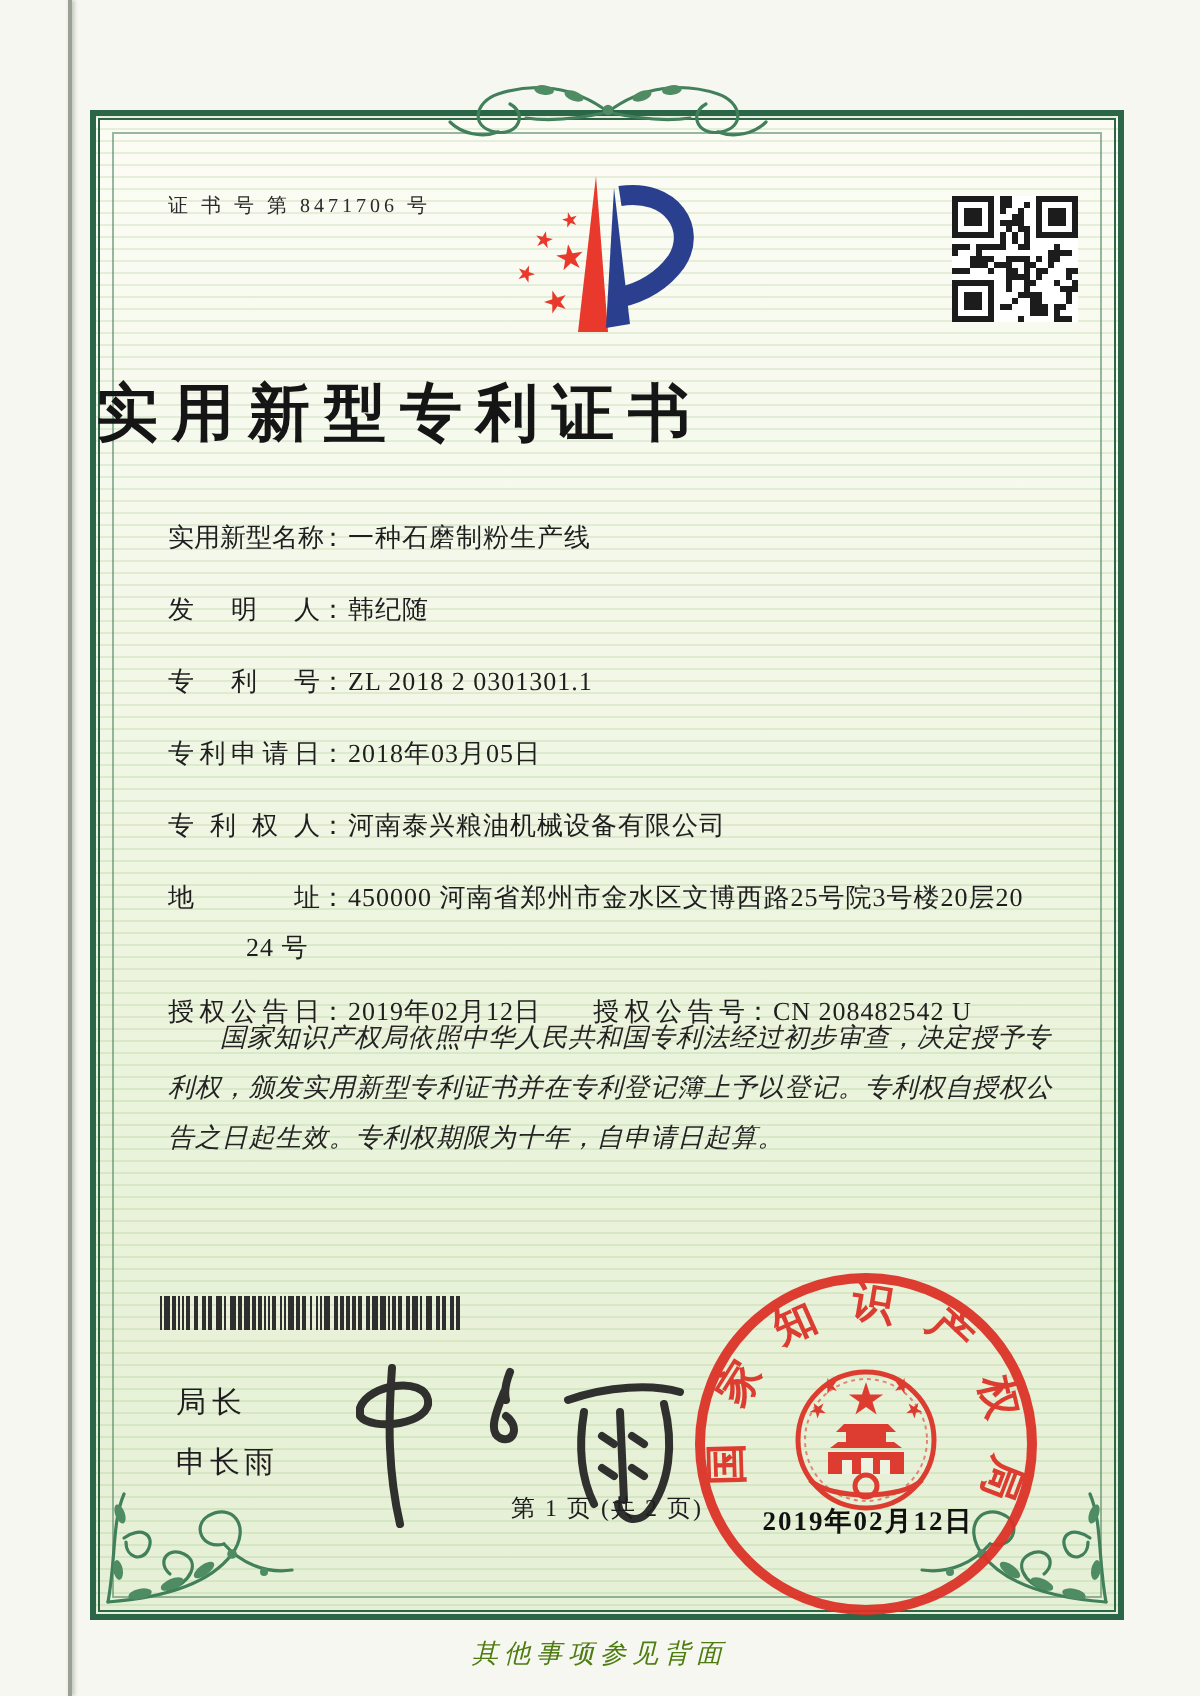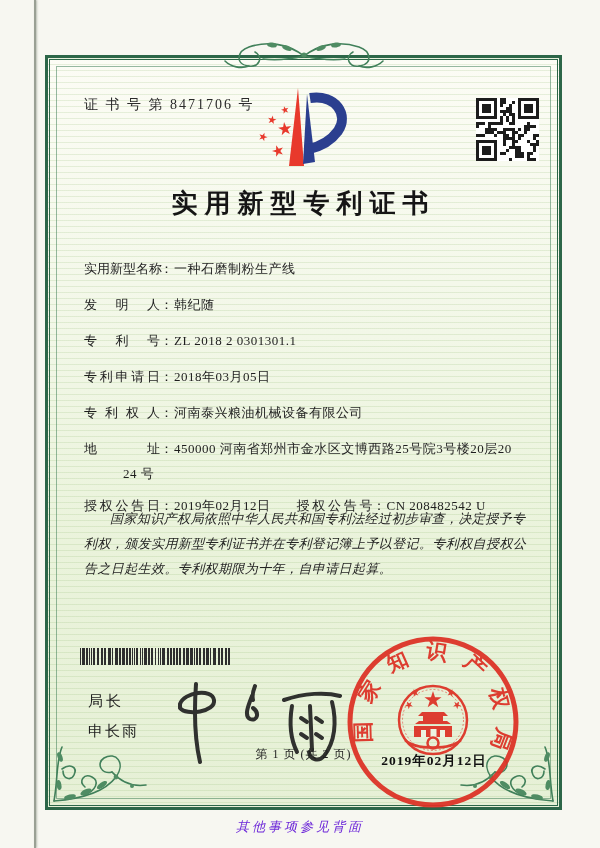--- a/index.html
+++ b/index.html
@@ -35,27 +35,27 @@
   .frame-thin-line{
     position:absolute;inset:8px;border:1px solid rgba(65,128,90,.55);pointer-events:none;
   }
   .orn{position:absolute;pointer-events:none;}
   .orn-top{left:50%;top:-21px;transform:translateX(-50%);}
   .orn-bl{left:2px;bottom:2px;}
   .orn-br{right:2px;bottom:2px;transform:scaleX(-1);}
   
   .cert-no{
     position:absolute;left:36px;top:38px;
-    font-size:14px;letter-spacing:2px;color:#2a2a2a;
+    font-size:10px;letter-spacing:2px;color:#2a2a2a;
   }
   .logo{position:absolute;left:204px;top:26px;}
   .qr{position:absolute;left:428px;top:40px;}
   .title{
-    position:absolute;left:0;top:128px;width:100%;text-align:center;
-    font-size:26px;font-weight:bold;letter-spacing:7px;color:#151515;
+    position:absolute;left:0;top:128px;width:100%;text-align:left;
+    font-size:31px;font-weight:bold;letter-spacing:7px;color:#151515;
   }
   
   .fields{position:absolute;left:36px;top:200px;width:452px;font-size:13px;}
   .frow{display:flex;align-items:flex-start;line-height:21px;margin-bottom:15px;white-space:nowrap;}
   .frow-block{display:block;line-height:21px;margin-bottom:4px;}
   .flabel{
     display:inline-block;width:76px;text-align:justify;text-align-last:justify;
     vertical-align:top;flex:none;
   }
   .fcolon{display:inline-block;width:14px;flex:none;}
@@ -78,21 +78,21 @@
   .seal-arc-text{font-size:21px;font-weight:bold;letter-spacing:16px;fill:var(--seal-red);
     font-family:"Liberation Serif","DejaVu Serif",serif;}
   .seal-date{
     position:absolute;left:306px;top:694px;width:160px;text-align:center;
     font-size:13.5px;letter-spacing:1px;color:#111;font-weight:bold;z-index:5;
   }
   
   .page-no{position:absolute;left:0;top:688px;width:100%;text-align:center;font-size:12px;letter-spacing:1px;}
   .footer-note{
     position:absolute;left:0;top:818px;width:100%;text-align:center;
-    font-size:13px;letter-spacing:3px;font-style:italic;color:#6d28d9;
+    font-size:13px;letter-spacing:3px;font-style:italic;color:#4d7c0f;
   }
 </style>
 </head>
 <body>
 
 <div class="scan-edge"></div>
 
 <div class="frame">
   <div class="frame-inner-line"></div>
   <div class="frame-thin-line"></div>

